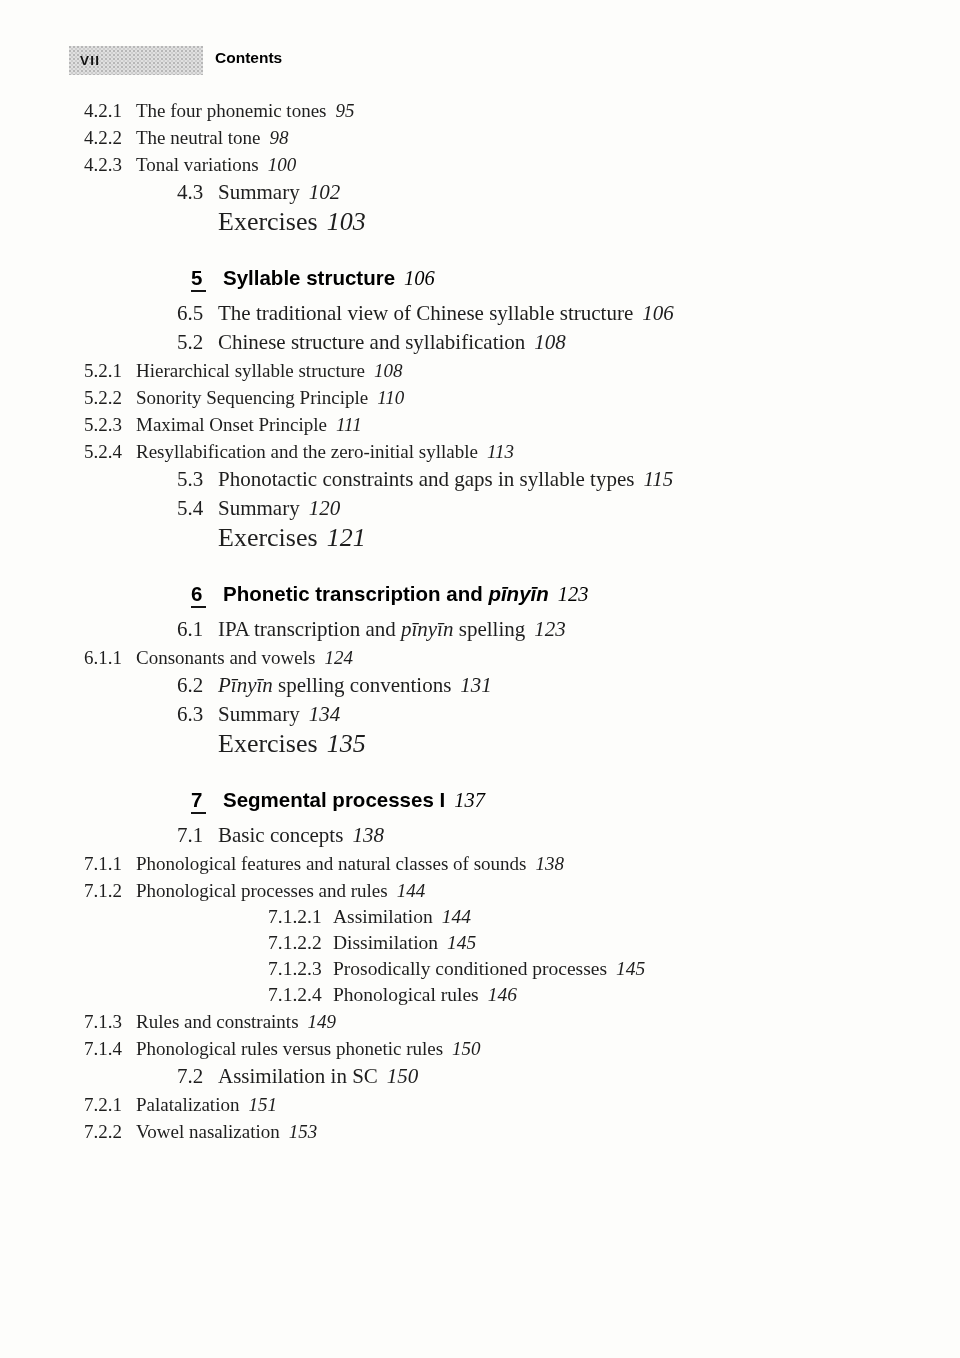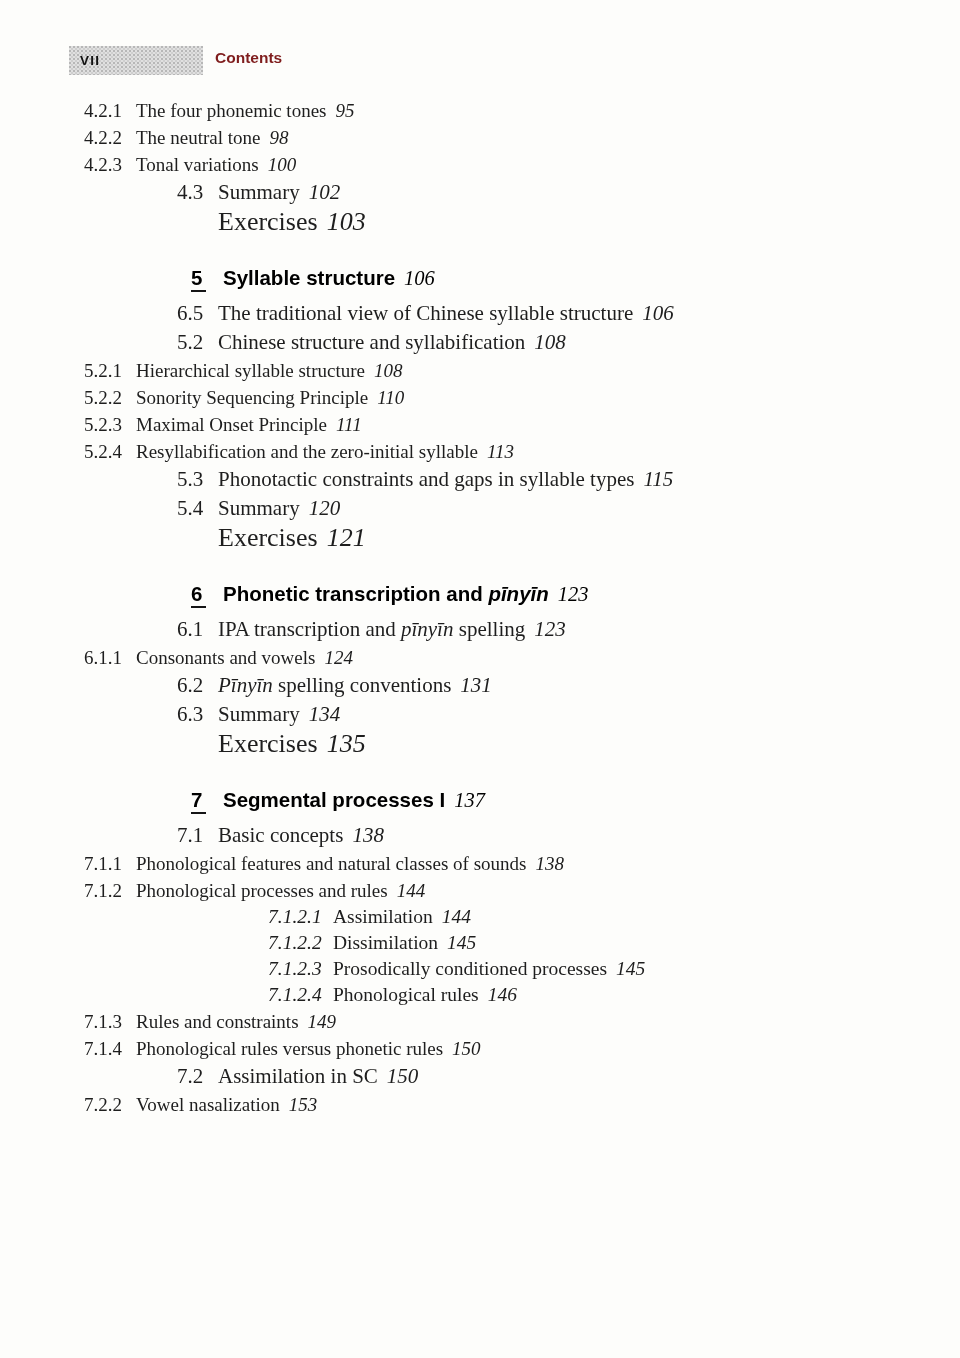--- a/index.html
+++ b/index.html
@@ -18,32 +18,32 @@
     background-size:4px 4px, 4px 4px;
   }
   .folio-label {
     font-family:"Liberation Sans", sans-serif; font-weight:700;
     font-size:13.5px; letter-spacing:1.2px; line-height:29px; padding-left:11px;
     color:#111;
   }
   .running-head {
     position:absolute; left:215px; top:49px;
     font-family:"Liberation Sans", sans-serif; font-weight:700;
-    font-size:15.5px; color:#7f1d1d;
+    font-size:15.5px; color:#000000;
   }
   
   .toc { position:absolute; top:97px; left:0; right:0; }
   .row { white-space:nowrap; }
   .row .num { display:inline-block; }
   .l1  { font-size:21px;   line-height:29px; padding-left:177px; }
   .l1 .num { width:41px; }
   .l2  { font-size:19px; line-height:27px; padding-left:84px; }
   .l2 .num { width:52px; }
   .l3  { font-size:19.5px; line-height:26px; padding-left:268px; }
-  .l3 .num { width:65px;font-style:italic; }
+  .l3 .num { width:65px; }
   .lex { font-size:26px;   line-height:29px; padding-left:218px; }
   .chapter {
     font-family:"Liberation Sans", sans-serif; font-weight:700;
     font-size:20.5px; line-height:29px; padding-left:191px;
     margin-top:27px; margin-bottom:6px; color:#000000;
   }
   .chapter .num {
     min-width:15px; border-bottom:2.5px solid #151515;
     padding-bottom:1px; margin-right:17px; line-height:23px; text-align:left;
   }
@@ -85,15 +85,16 @@
       <div class="row l1"><span class="num">7.1</span><span class="">Basic concepts</span><span class="page-num">138</span></div>
       <div class="row l2"><span class="num">7.1.1</span><span class="">Phonological features and natural classes of sounds</span><span class="page-num">138</span></div>
       <div class="row l2"><span class="num">7.1.2</span><span class="">Phonological processes and rules</span><span class="page-num">144</span></div>
       <div class="row l3"><span class="num">7.1.2.1</span><span class="">Assimilation</span><span class="page-num">144</span></div>
       <div class="row l3"><span class="num">7.1.2.2</span><span class="">Dissimilation</span><span class="page-num">145</span></div>
       <div class="row l3"><span class="num">7.1.2.3</span><span class="">Prosodically conditioned processes</span><span class="page-num">145</span></div>
       <div class="row l3"><span class="num">7.1.2.4</span><span class="">Phonological rules</span><span class="page-num">146</span></div>
       <div class="row l2"><span class="num">7.1.3</span><span class="">Rules and constraints</span><span class="page-num">149</span></div>
       <div class="row l2"><span class="num">7.1.4</span><span class="">Phonological rules versus phonetic rules</span><span class="page-num">150</span></div>
       <div class="row l1"><span class="num">7.2</span><span class="">Assimilation in SC</span><span class="page-num">150</span></div>
+      <div class="row l2"><span class="num">7.2.1</span><span class="">Palatalization</span><span class="page-num">151</span></div>
       <div class="row l2"><span class="num">7.2.2</span><span class="">Vowel nasalization</span><span class="page-num">153</span></div>
     </div>
 </div>
 
 </body></html>

